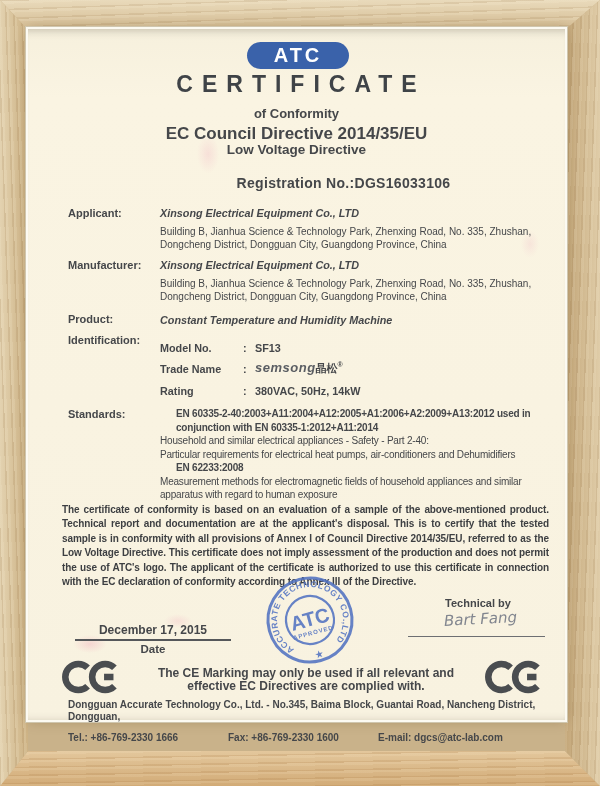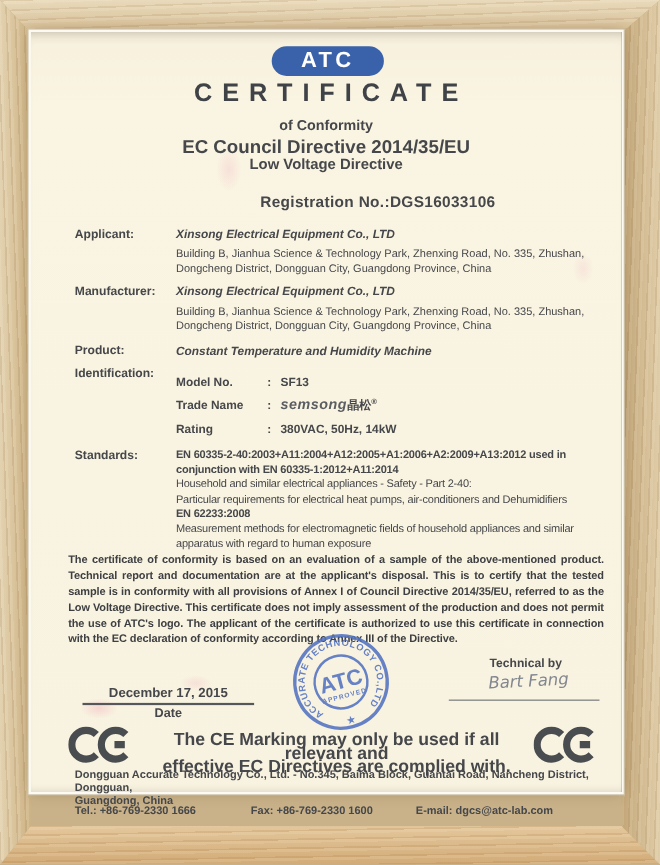--- a/index.html
+++ b/index.html
@@ -53,21 +53,21 @@
   .flabel{left:40px;font-size:11px;font-weight:bold;}
   .fname{left:132px;font-size:10.8px;font-weight:bold;font-style:italic;}
   .faddr{left:132px;font-size:10px;line-height:13.5px;}
   .ikey{left:132px;font-size:10.8px;font-weight:bold;}
   .isep{left:215px;font-size:10.8px;font-weight:bold;}
   .ival{left:227px;font-size:10.8px;font-weight:bold;}
   .tn-latin{font-size:13px;font-weight:bold;color:#5a5d62;letter-spacing:.5px;font-style:italic;}
   .tn-cjk{font-size:11px;font-weight:bold;}
   .tn-reg{font-size:7px;vertical-align:super;}
   .std-line{left:132px;font-size:10px;letter-spacing:-.2px;white-space:nowrap;}
-  .std-bold{font-weight:bold;}
+  .std-bold{font-weight:bold;margin-left:16px;}
 
   
   .decl{left:34px;top:474px;width:487px;font-size:10px;font-weight:bold;line-height:14.4px;
     text-align:justify;color:#3d3f42;letter-spacing:-.1px;}
 
   
   .certby{left:390px;top:568px;width:120px;text-align:center;font-size:11px;font-weight:bold;}
   .sig{left:395px;top:581px;width:115px;text-align:center;font-size:15px;font-style:italic;
     color:#82868f;transform:rotate(-3deg);font-family:"DejaVu Sans",sans-serif;}
   .sig-line{left:380px;top:607px;width:137px;height:1px;background:#6d6f72;}
@@ -75,21 +75,21 @@
   .date-line{left:47px;top:610px;width:156px;height:1.5px;background:#55575a;}
   .date-lbl{left:47px;top:614px;width:156px;text-align:center;font-size:11.5px;font-weight:bold;}
 
   
   .stamp{left:234px;top:543px;width:96px;height:96px;transform:rotate(-15deg);opacity:.88;}
 
   
   .ce{width:58px;height:40px;}
   .ce-left{left:34px;top:628px;}
   .ce-right{left:457px;top:628px;}
-  .ce-note{left:118px;top:638px;width:320px;text-align:center;font-size:16px;font-weight:bold;line-height:12.5px;}
+  .ce-note{left:118px;top:638px;width:320px;text-align:center;font-size:12px;font-weight:bold;line-height:12.5px;}
 
   
   .foot-addr{left:40px;top:670px;width:490px;font-size:10px;font-weight:bold;line-height:12px;}
   .contact{top:703px;font-size:10px;font-weight:bold;}
   .tel{left:40px;} .fax{left:200px;} .email{left:350px;}
 </style>
 </head>
 <body>
 
 <div class="scene">
@@ -181,20 +181,19 @@
       <line x1="58" y1="25" x2="71" y2="25" stroke="#4a4d50" stroke-width="9"></line>
     </svg>
 
     <div class="abs ce-note">
       <div>The CE Marking may only be used if all relevant and</div>
       <div>effective EC Directives are complied with.</div>
     </div>
 
     <div class="abs foot-addr">
       <div>Dongguan Accurate Technology Co., Ltd. - No.345, Baima Block, Guantai Road, Nancheng District, Dongguan,</div>
-      <div>Guangdong, China</div>
     </div>
     <div class="abs contact tel">Tel.: +86-769-2330 1666</div>
     <div class="abs contact fax">Fax: +86-769-2330 1600</div>
     <div class="abs contact email">E-mail: dgcs@atc-lab.com</div>
 
   </div>
 </div>
 
 </body></html>

